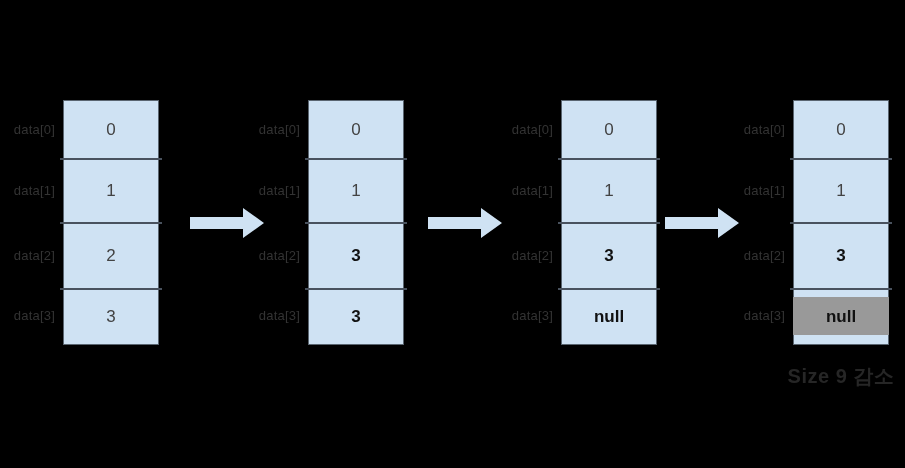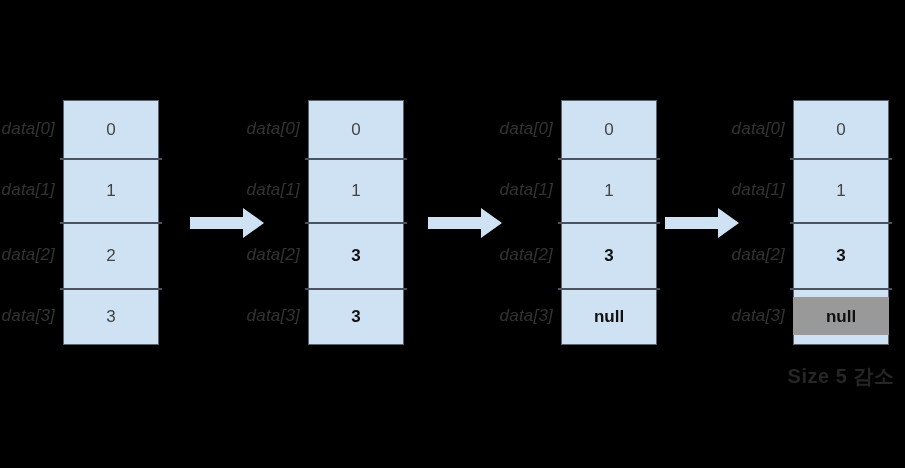--- a/index.html
+++ b/index.html
@@ -6,21 +6,21 @@
   .stage{
     position:relative;width:905px;height:468px;background:#000;
     overflow:hidden;font-family:"Liberation Sans",sans-serif;
   }
   
   .step{position:absolute;top:100px;display:flex;}
   .s0{left:7px}.s1{left:252px}.s2{left:505px}.s3{left:737px}
   .labels{width:48px;margin-right:8px;display:flex;flex-direction:column;}
   .lbl{
     display:flex;align-items:center;justify-content:flex-end;
-    color:#333;font-size:17px;letter-spacing:.2px;font-style:italic;
+    color:#333;font-size:13px;letter-spacing:.2px;
   }
   .box{width:94px;display:flex;flex-direction:column;border:1px solid #5a6570;}
   .cell{
     position:relative;background:#cfe2f3;display:flex;align-items:center;
     justify-content:center;font-size:17px;color:#434343;
   }
   .r0{height:58px}.r1{height:64px}.r2{height:66px}.r3{height:55px}
   
   .cell:not(.r3)::after{
     content:'';position:absolute;left:-4px;right:-4px;bottom:-1px;height:2px;
@@ -144,15 +144,15 @@
         </div>
       <div class="cell r2 bold">
           <span>3</span>
         </div>
       <div class="cell r3 bold highlighted">
           <span>null</span>
         </div>
     </div>
   </section>
 
-  <div class="caption">Size 5 감소</div>
+  <div class="caption">Size 9 감소</div>
 
 </div>
 
 </body></html>

